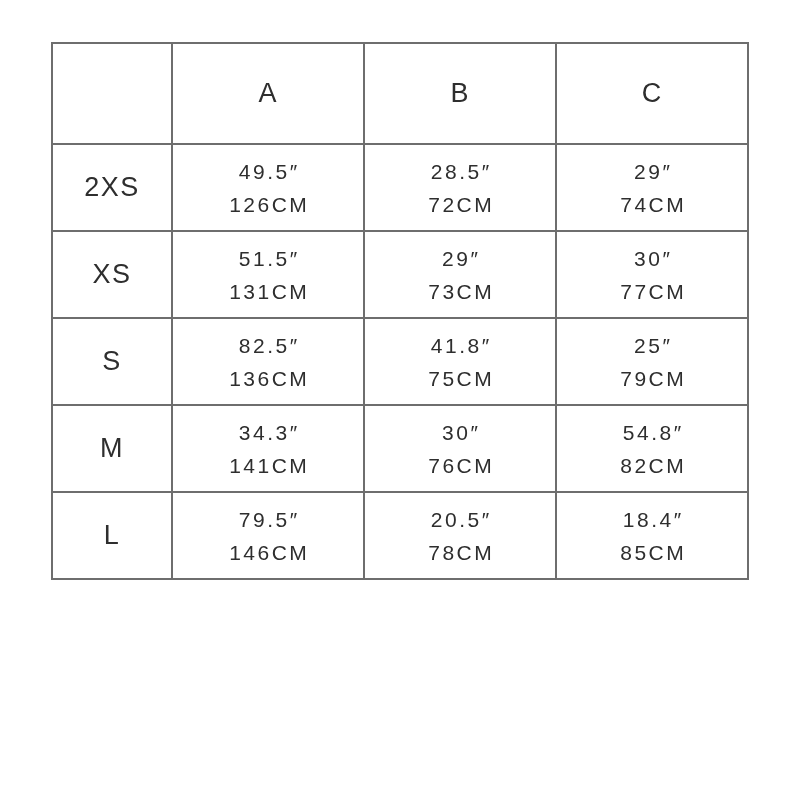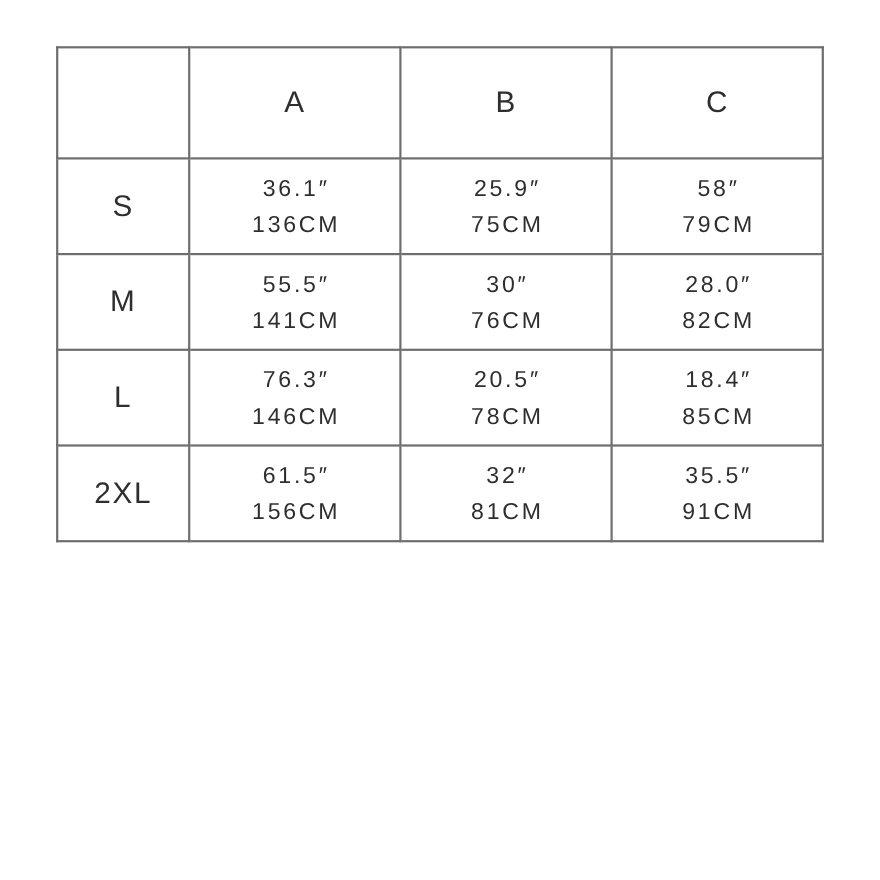--- a/index.html
+++ b/index.html
@@ -63,80 +63,95 @@
   </colgroup>
 
   <tbody>
       <tr class="header-row">
     <th></th>
     <th>A</th>
     <th>B</th>
     <th>C</th>
   </tr>
 
+  <tr class="data-row">
+    <td class="size-cell">2XS</td>
+    <td class="meas-cell">
+      <div class="val-in">49.5″</div>
+      <div class="val-cm">126CM</div>
+    </td>
+    <td class="meas-cell">
+      <div class="val-in">28.5″</div>
+      <div class="val-cm">72CM</div>
+    </td>
+    <td class="meas-cell">
+      <div class="val-in">29″</div>
+      <div class="val-cm">74CM</div>
+    </td>
+  </tr>
 
+  <tr class="data-row">
+    <td class="size-cell">XS</td>
+    <td class="meas-cell">
+      <div class="val-in">51.5″</div>
+      <div class="val-cm">131CM</div>
+    </td>
+    <td class="meas-cell">
+      <div class="val-in">29″</div>
+      <div class="val-cm">73CM</div>
+    </td>
+    <td class="meas-cell">
+      <div class="val-in">30″</div>
+      <div class="val-cm">77CM</div>
+    </td>
+  </tr>
 
   <tr class="data-row">
     <td class="size-cell">S</td>
     <td class="meas-cell">
-      <div class="val-in">36.1″</div>
+      <div class="val-in">82.5″</div>
       <div class="val-cm">136CM</div>
     </td>
     <td class="meas-cell">
-      <div class="val-in">25.9″</div>
+      <div class="val-in">41.8″</div>
       <div class="val-cm">75CM</div>
     </td>
     <td class="meas-cell">
-      <div class="val-in">58″</div>
+      <div class="val-in">25″</div>
       <div class="val-cm">79CM</div>
     </td>
   </tr>
 
   <tr class="data-row">
     <td class="size-cell">M</td>
     <td class="meas-cell">
-      <div class="val-in">55.5″</div>
+      <div class="val-in">34.3″</div>
       <div class="val-cm">141CM</div>
     </td>
     <td class="meas-cell">
       <div class="val-in">30″</div>
       <div class="val-cm">76CM</div>
     </td>
     <td class="meas-cell">
-      <div class="val-in">28.0″</div>
+      <div class="val-in">54.8″</div>
       <div class="val-cm">82CM</div>
     </td>
   </tr>
 
   <tr class="data-row">
     <td class="size-cell">L</td>
     <td class="meas-cell">
-      <div class="val-in">76.3″</div>
+      <div class="val-in">79.5″</div>
       <div class="val-cm">146CM</div>
     </td>
     <td class="meas-cell">
       <div class="val-in">20.5″</div>
       <div class="val-cm">78CM</div>
     </td>
     <td class="meas-cell">
       <div class="val-in">18.4″</div>
       <div class="val-cm">85CM</div>
     </td>
   </tr>
 
 
-  <tr class="data-row">
-    <td class="size-cell">2XL</td>
-    <td class="meas-cell">
-      <div class="val-in">61.5″</div>
-      <div class="val-cm">156CM</div>
-    </td>
-    <td class="meas-cell">
-      <div class="val-in">32″</div>
-      <div class="val-cm">81CM</div>
-    </td>
-    <td class="meas-cell">
-      <div class="val-in">35.5″</div>
-      <div class="val-cm">91CM</div>
-    </td>
-  </tr>
 </tbody>
   </table>
 
 </body></html>

